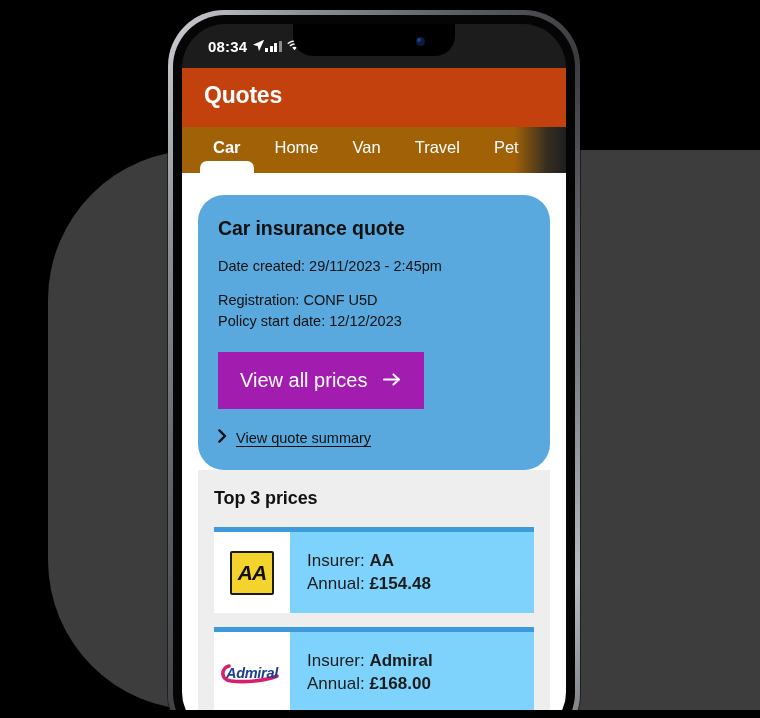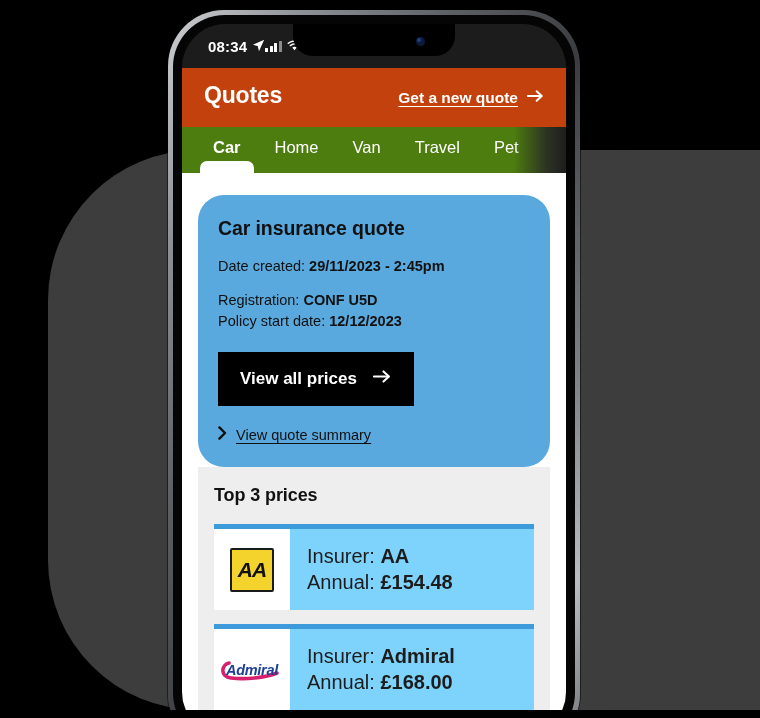--- a/index.html
+++ b/index.html
@@ -164,21 +164,21 @@
     color: #ffffff;
     font-size: 15.5px;
     font-weight: bold;
     cursor: pointer;
   }
   .new-quote .nq-text { text-decoration: underline; text-underline-offset: 3px; }
 
   
   .tabbar {
     position: relative;
-    background: #4d7c0f;
+    background: #a16207;
     height: 46px;
     display: flex;
     align-items: flex-start;
     padding-left: 14px;
     overflow: hidden;
   }
   .tab {
     position: relative;
     padding: 11px 17px 0 17px;
     color: #ffffff;
@@ -223,34 +223,34 @@
     font-size: 19.5px;
     font-weight: bold;
     letter-spacing: -0.1px;
     margin-bottom: 16px;
   }
   .qline {
     color: #111111;
     font-size: 14.5px;
     line-height: 1.45;
   }
-  .qline b { font-weight: bold; }
+  .qline b { font-weight: normal; }
   .qgap { height: 13px; }
 
   .view-all-btn {
     margin-top: 20px;
     display: inline-flex;
     align-items: center;
     gap: 16px;
-    background: #000000;
+    background: #a21caf;
     color: #ffffff;
     border: none;
     font-family: "Liberation Sans", sans-serif;
-    font-size: 17px;
-    font-weight: bold;
+    font-size: 20px;
+    font-weight: normal;
     padding: 17px 22px;
     cursor: pointer;
   }
 
   .summary-link {
     margin-top: 20px;
     display: flex;
     align-items: center;
     gap: 9px;
     color: #111111;
@@ -287,21 +287,21 @@
     flex: none;
   }
   .price-info {
     flex: 1;
     display: flex;
     flex-direction: column;
     justify-content: center;
     gap: 3px;
     padding-left: 17px;
     color: #1c1c1c;
-    font-size: 20px;
+    font-size: 17px;
   }
   .price-info b { font-weight: bold; }
 
   
   .aa-logo {
     width: 44px; height: 44px;
     background: #f5d32d;
     border: 2.5px solid #1a1a1a;
     border-radius: 2px;
     display: flex; align-items: center; justify-content: center;
@@ -376,29 +376,20 @@
               </svg>
             </span>
             <span class="battery">
                 <span></span>
               </span>
           </div>
         </div>
 
         <div class="app-header">
           <div class="app-title">Quotes</div>
-          <div class="new-quote">
-            <span class="nq-text">Get a new quote</span>
-            <span>
-              <svg width="17" height="14" viewBox="0 0 18 14">
-                <path d="M1 7 H15" stroke="#ffffff" stroke-width="2.1" stroke-linecap="round"></path>
-                <path d="M10.2 2 L15.6 7 L10.2 12" stroke="#ffffff" stroke-width="2.1" fill="none" stroke-linecap="round" stroke-linejoin="round"></path>
-              </svg>
-            </span>
-          </div>
         </div>
 
         <div class="tabbar">
           <div class="tab active"><span>Car</span></div>
           <div class="tab"><span>Home</span></div>
           <div class="tab"><span>Van</span></div>
           <div class="tab"><span>Travel</span></div>
           <div class="tab"><span>Pet</span></div>
           <div class="tabfade"></div>
         </div>

